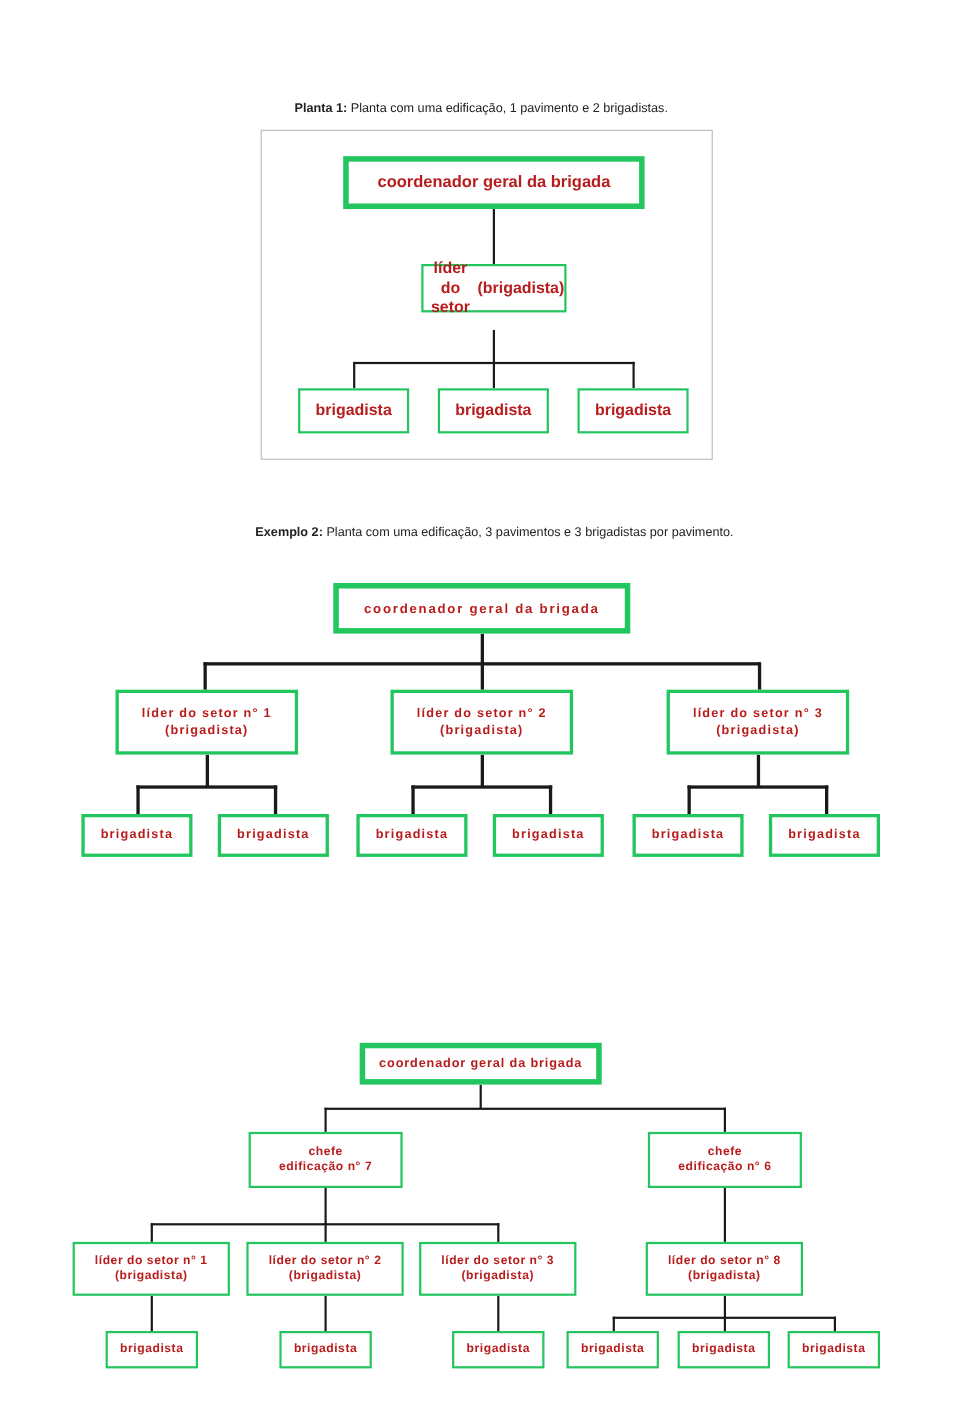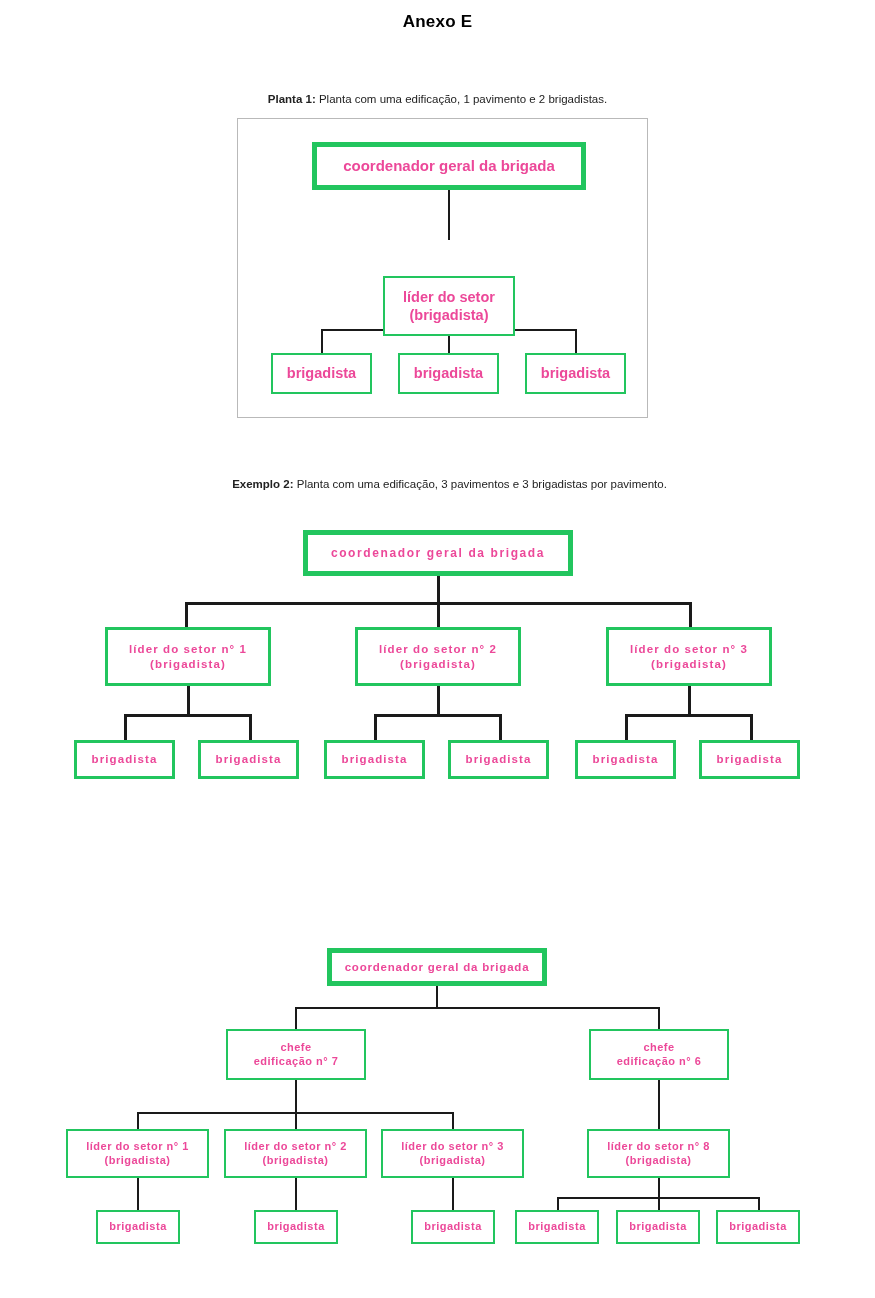--- a/index.html
+++ b/index.html
@@ -33,21 +33,21 @@
 
   
   .chart{position:absolute;}
   .frame{
     position:absolute;border:1px solid #b9b9b9;background:#fff;
   }
   .node{
     position:absolute;box-sizing:border-box;
     background:#ffffff;border:2px solid #22c55e;
     display:flex;align-items:center;justify-content:center;
-    text-align:center;color:#ec4899;line-height:1.25;
+    text-align:center;color:#b91c1c;line-height:1.25;
     z-index:3;
   }
   .node.heavy{border-width:5px;}
   .node.thin{border-width:2px;}
 
   
   .ex1 .node{font-size:14.5px;font-weight:bold;letter-spacing:0;}
   .ex1 .node.heavy{font-size:15px;}
 
   
@@ -62,34 +62,33 @@
   .ln.h{height:2px;}
   .ln.v{width:2px;}
   .ln.t3{height:3px;}
   .ln.v3{width:3px;}
 </style>
 </head>
 <body>
 
 <div class="page">
 
-  <div class="anexo-title">Anexo E</div>
 
   <div class="caption cap1">
     <b>Planta 1:</b><span> Planta com uma edificação, 1 pavimento e 2 brigadistas.</span>
   </div>
 
   <div class="chart ex1" style="left:0;top:0;width:875px;height:440px;">
     <div class="frame" style="left:237px;top:118px;width:409px;height:298px;"></div>
 
     <div class="node heavy" style="left:312px;top:142px;width:274px;height:48px;">coordenador geral da brigada</div>
 
     <div class="ln v" style="left:448px;top:190px;height:50px;"></div>
 
-    <div class="node thin" style="left:383px;top:240px;width:132px;height:60px;flex-direction:column;margin-top:36px;">
+    <div class="node thin" style="left:383px;top:240px;width:132px;height:44px;flex-direction:row;">
       <span>líder do setor</span>
       <span>(brigadista)</span>
     </div>
 
     <div class="ln v" style="left:448px;top:300px;height:30px;"></div>
     <div class="ln h" style="left:321px;top:329px;width:256px;"></div>
     <div class="ln v" style="left:321px;top:329px;height:24px;"></div>
     <div class="ln v" style="left:448px;top:329px;height:24px;"></div>
     <div class="ln v" style="left:575px;top:329px;height:24px;"></div>
 

